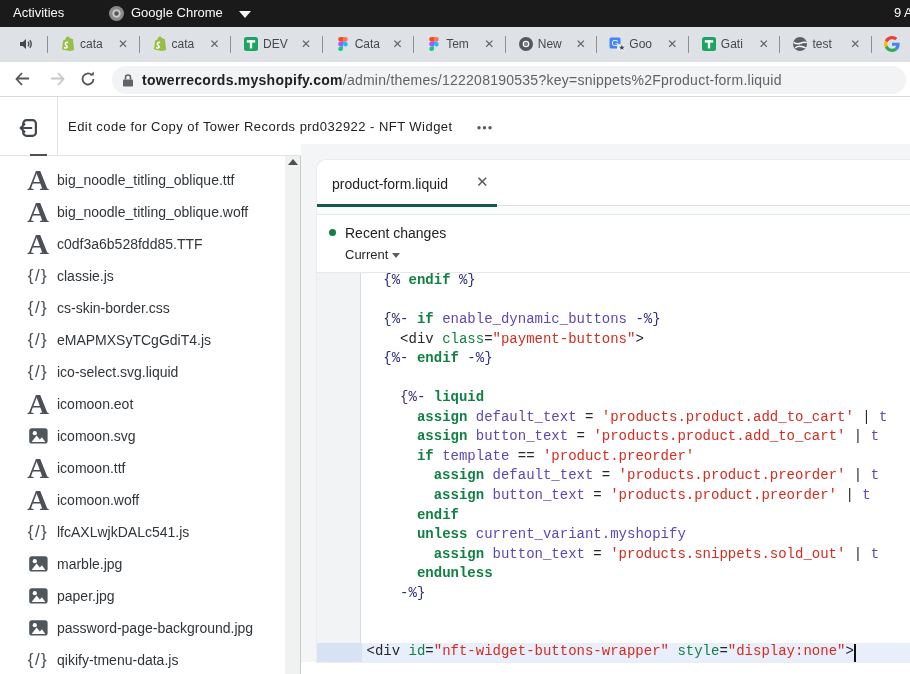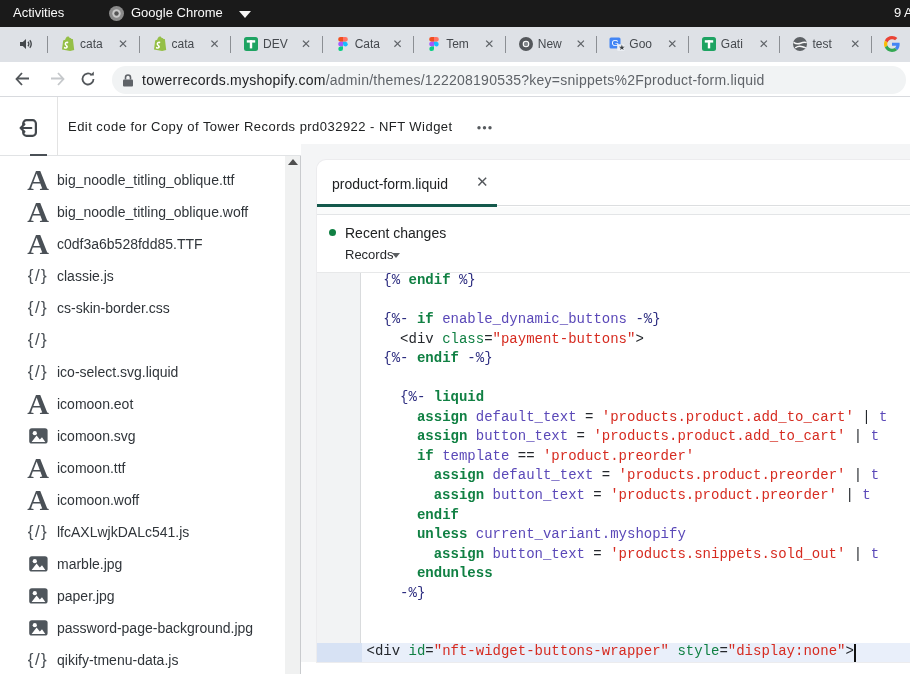--- a/index.html
+++ b/index.html
@@ -18,21 +18,21 @@
 .tabsep { position:absolute; top:9px; width:1px; height:17px; background:#8c8f94; }
 .tab { position:absolute; top:0; height:35px; }
 .tab .fav { position:absolute; left:13px; top:9px; width:16px; height:16px; }
 .tab .ttl { position:absolute; left:33px; top:10px; width:34px; font-size:12px; color:#45494e; white-space:nowrap; overflow:hidden; -webkit-mask-image:linear-gradient(90deg,#000 72%,transparent 100%); }
 .tab .cls { position:absolute; left:69px; top:10px; width:14px; height:14px; font-size:12px; color:#5f6368; text-align:center; line-height:14px; }
 
 
 #toolbar { left:0; top:62px; width:910px; height:35px; background:#fff; border-bottom:1px solid #d8dade; }
 #omnibox { position:absolute; left:112px; top:4px; width:794px; height:28px; background:#f1f3f4; border-radius:14px; }
 #urltext { position:absolute; left:30px; top:6px; font-size:14px; letter-spacing:0.25px; color:#5f6368; white-space:nowrap; }
-#urltext b { color:#202124; font-weight:normal;margin-top:42px; }
+#urltext b { color:#202124; font-weight:bold;margin-top:42px; }
 
 
 #adminhdr { left:0; top:97px; width:910px; height:59px; background:#fff; border-bottom:1px solid #e1e3e5;text-align:right; }
 #adminhdr .vline { position:absolute; left:57px; top:0; width:1px; height:58px; background:#e3e3e3; }
 #adminhdr .title { position:absolute; left:68px; top:22px; font-size:13px; letter-spacing:0.46px; color:#202223; }
 
 
 #sidebar { left:0; top:156px; width:301px; height:518px; background:#fff; border-right:1px solid #c9cbce; }
 .sitem { position:absolute; left:0; width:280px; height:32px; }
 .sitem .txt { position:absolute; left:57px; top:8px; font-size:14px; color:#30353a; white-space:nowrap; }
@@ -251,20 +251,21 @@
       <div class="sitem" style="top:104px">
         <div class="cicon">{/}</div>
         <div class="txt">classie.js</div>
       </div>
       <div class="sitem" style="top:136px">
         <div class="cicon">{/}</div>
         <div class="txt">cs-skin-border.css</div>
       </div>
       <div class="sitem" style="top:168px">
         <div class="cicon">{/}</div>
+        <div class="txt">eMAPMXSyTCgGdiT4.js</div>
       </div>
       <div class="sitem" style="top:200px">
         <div class="cicon">{/}</div>
         <div class="txt">ico-select.svg.liquid</div>
       </div>
       <div class="sitem" style="top:232px">
         <div class="aicon" style="top:1px">A</div>
         <div class="txt">icomoon.eot</div>
       </div>
       <div class="sitem" style="top:264px">
@@ -325,21 +326,21 @@
 <div class="abs" id="graybg">
   <div id="panel">
     <div id="etab">product-form.liquid</div>
     <div id="etabx">✕</div>
     <div id="greenline"></div>
     <div id="tabborder"></div>
     <div id="band"></div>
     <div style="position:absolute;left:0;top:111.5px;width:593px;height:1px;background:#e7e8e9"></div>
     <div id="rcdot"></div>
     <div id="rc">Recent changes</div>
-    <div id="cur">Records</div>
+    <div id="cur">Current</div>
     <div id="curarr"></div>
     <div id="activeline"></div>
     <div id="activegut"></div>
     <div id="gutter"></div>
     <pre id="code">  <span class="dl">{%</span> <span class="kw">endif</span> <span class="dl">%}</span>
 
   <span class="dl">{%-</span> <span class="kw">if</span> <span class="vr">enable_dynamic_buttons</span> <span class="dl">-%}</span>
     &lt;div <span class="at">class</span>=<span class="st">"payment-buttons"</span>&gt;
   <span class="dl">{%-</span> <span class="kw">endif</span> <span class="dl">-%}</span>
 

